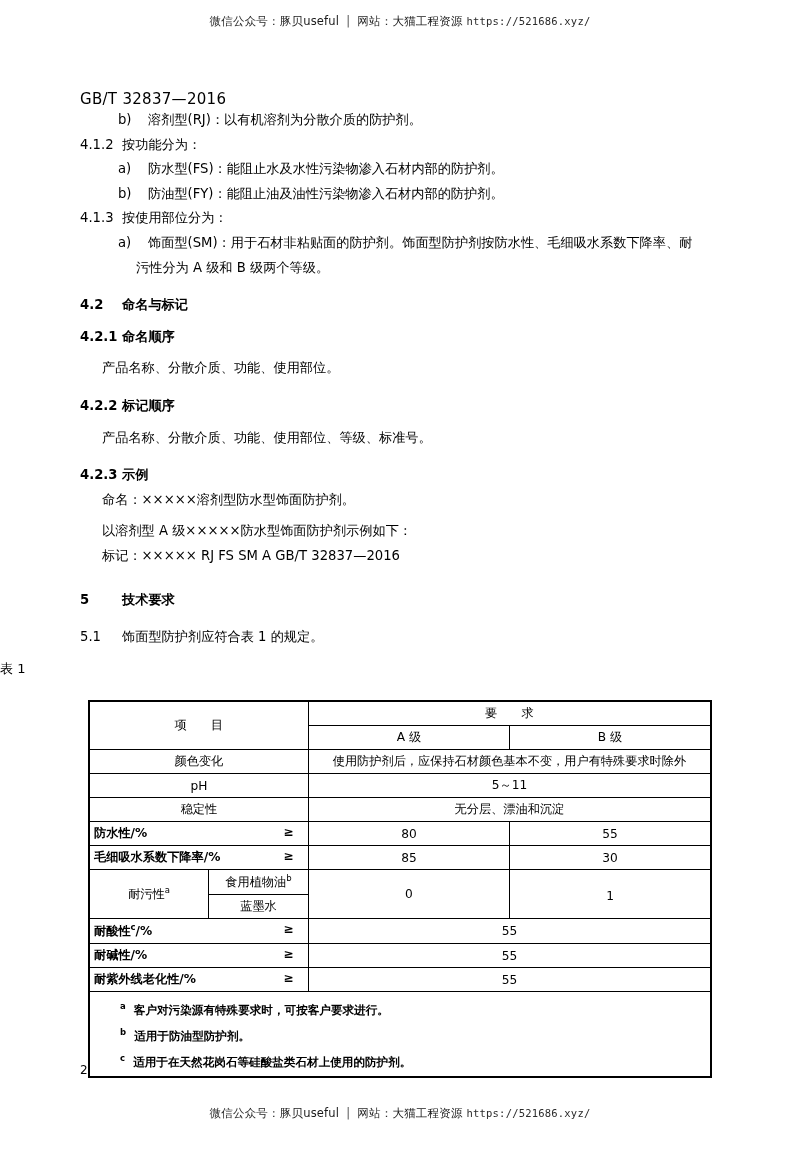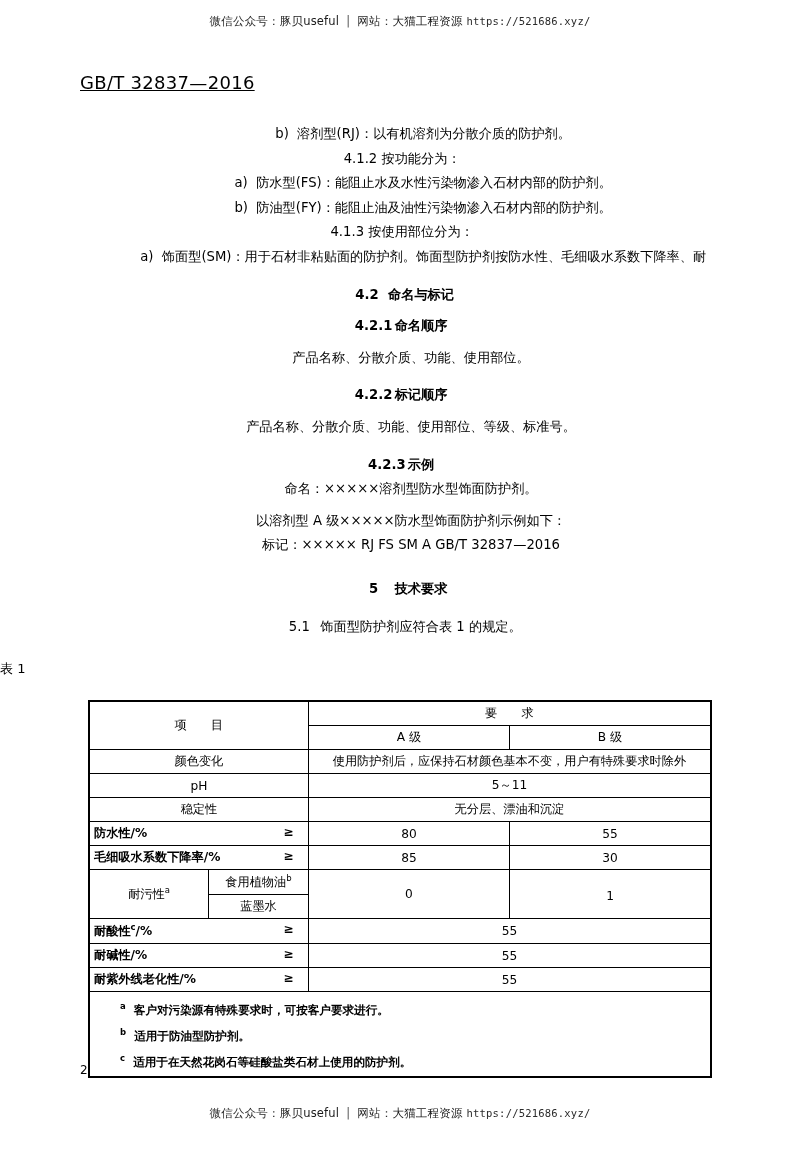--- a/index.html
+++ b/index.html
@@ -44,34 +44,32 @@
   .banner-top { top: 14px; }
   .banner-bottom { top: 1106px; }
   .banner .hl {
     color: #1a1a1a;
   }
 
   
   .doc-no {
     position: absolute;
     left: 80px;
-    top: 72px;
-    font-size: 18px;
+    top: 90px;
+    font-size: 15px;
     font-family: "DejaVu Sans", "Liberation Sans", sans-serif;
     letter-spacing: 0.3px;
-    text-decoration: underline;
   }
 
   
   .content {
     position: absolute;
     left: 80px;
-    top: 122px;
+    top: 108px;
     width: 640px;
-    text-align: center;
   }
   .line {
     font-size: 13.2px;
     line-height: 24.6px;
     white-space: nowrap;
   }
   .ind-0  { margin-left: 0px; }
   .ind-1  { margin-left: 22px; }
   .ind-2  { margin-left: 38px; }
   .ind-3  { margin-left: 56px; }
@@ -174,20 +172,23 @@
     <div class="line ind-2">
       <span class="num-wide">b)</span><span>防油型(FY)：能阻止油及油性污染物渗入石材内部的防护剂。</span>
     </div>
 
     <div class="line ind-0">
       <span class="num">4.1.3</span><span>按使用部位分为：</span>
     </div>
     <div class="line ind-2">
       <span class="num-wide">a)</span><span>饰面型(SM)：用于石材非粘贴面的防护剂。饰面型防护剂按防水性、毛细吸水系数下降率、耐</span>
     </div>
+    <div class="line ind-3">
+      <span>污性分为 A 级和 B 级两个等级。</span>
+    </div>
 
     <div class="line ind-0 gap-m bold">
       <span class="num">4.2</span><span>命名与标记</span>
     </div>
 
     <div class="line ind-0 gap-s bold">
       <span class="num">4.2.1</span><span>命名顺序</span>
     </div>
     <div class="line ind-1 gap-s">产品名称、分散介质、功能、使用部位。</div>
 

